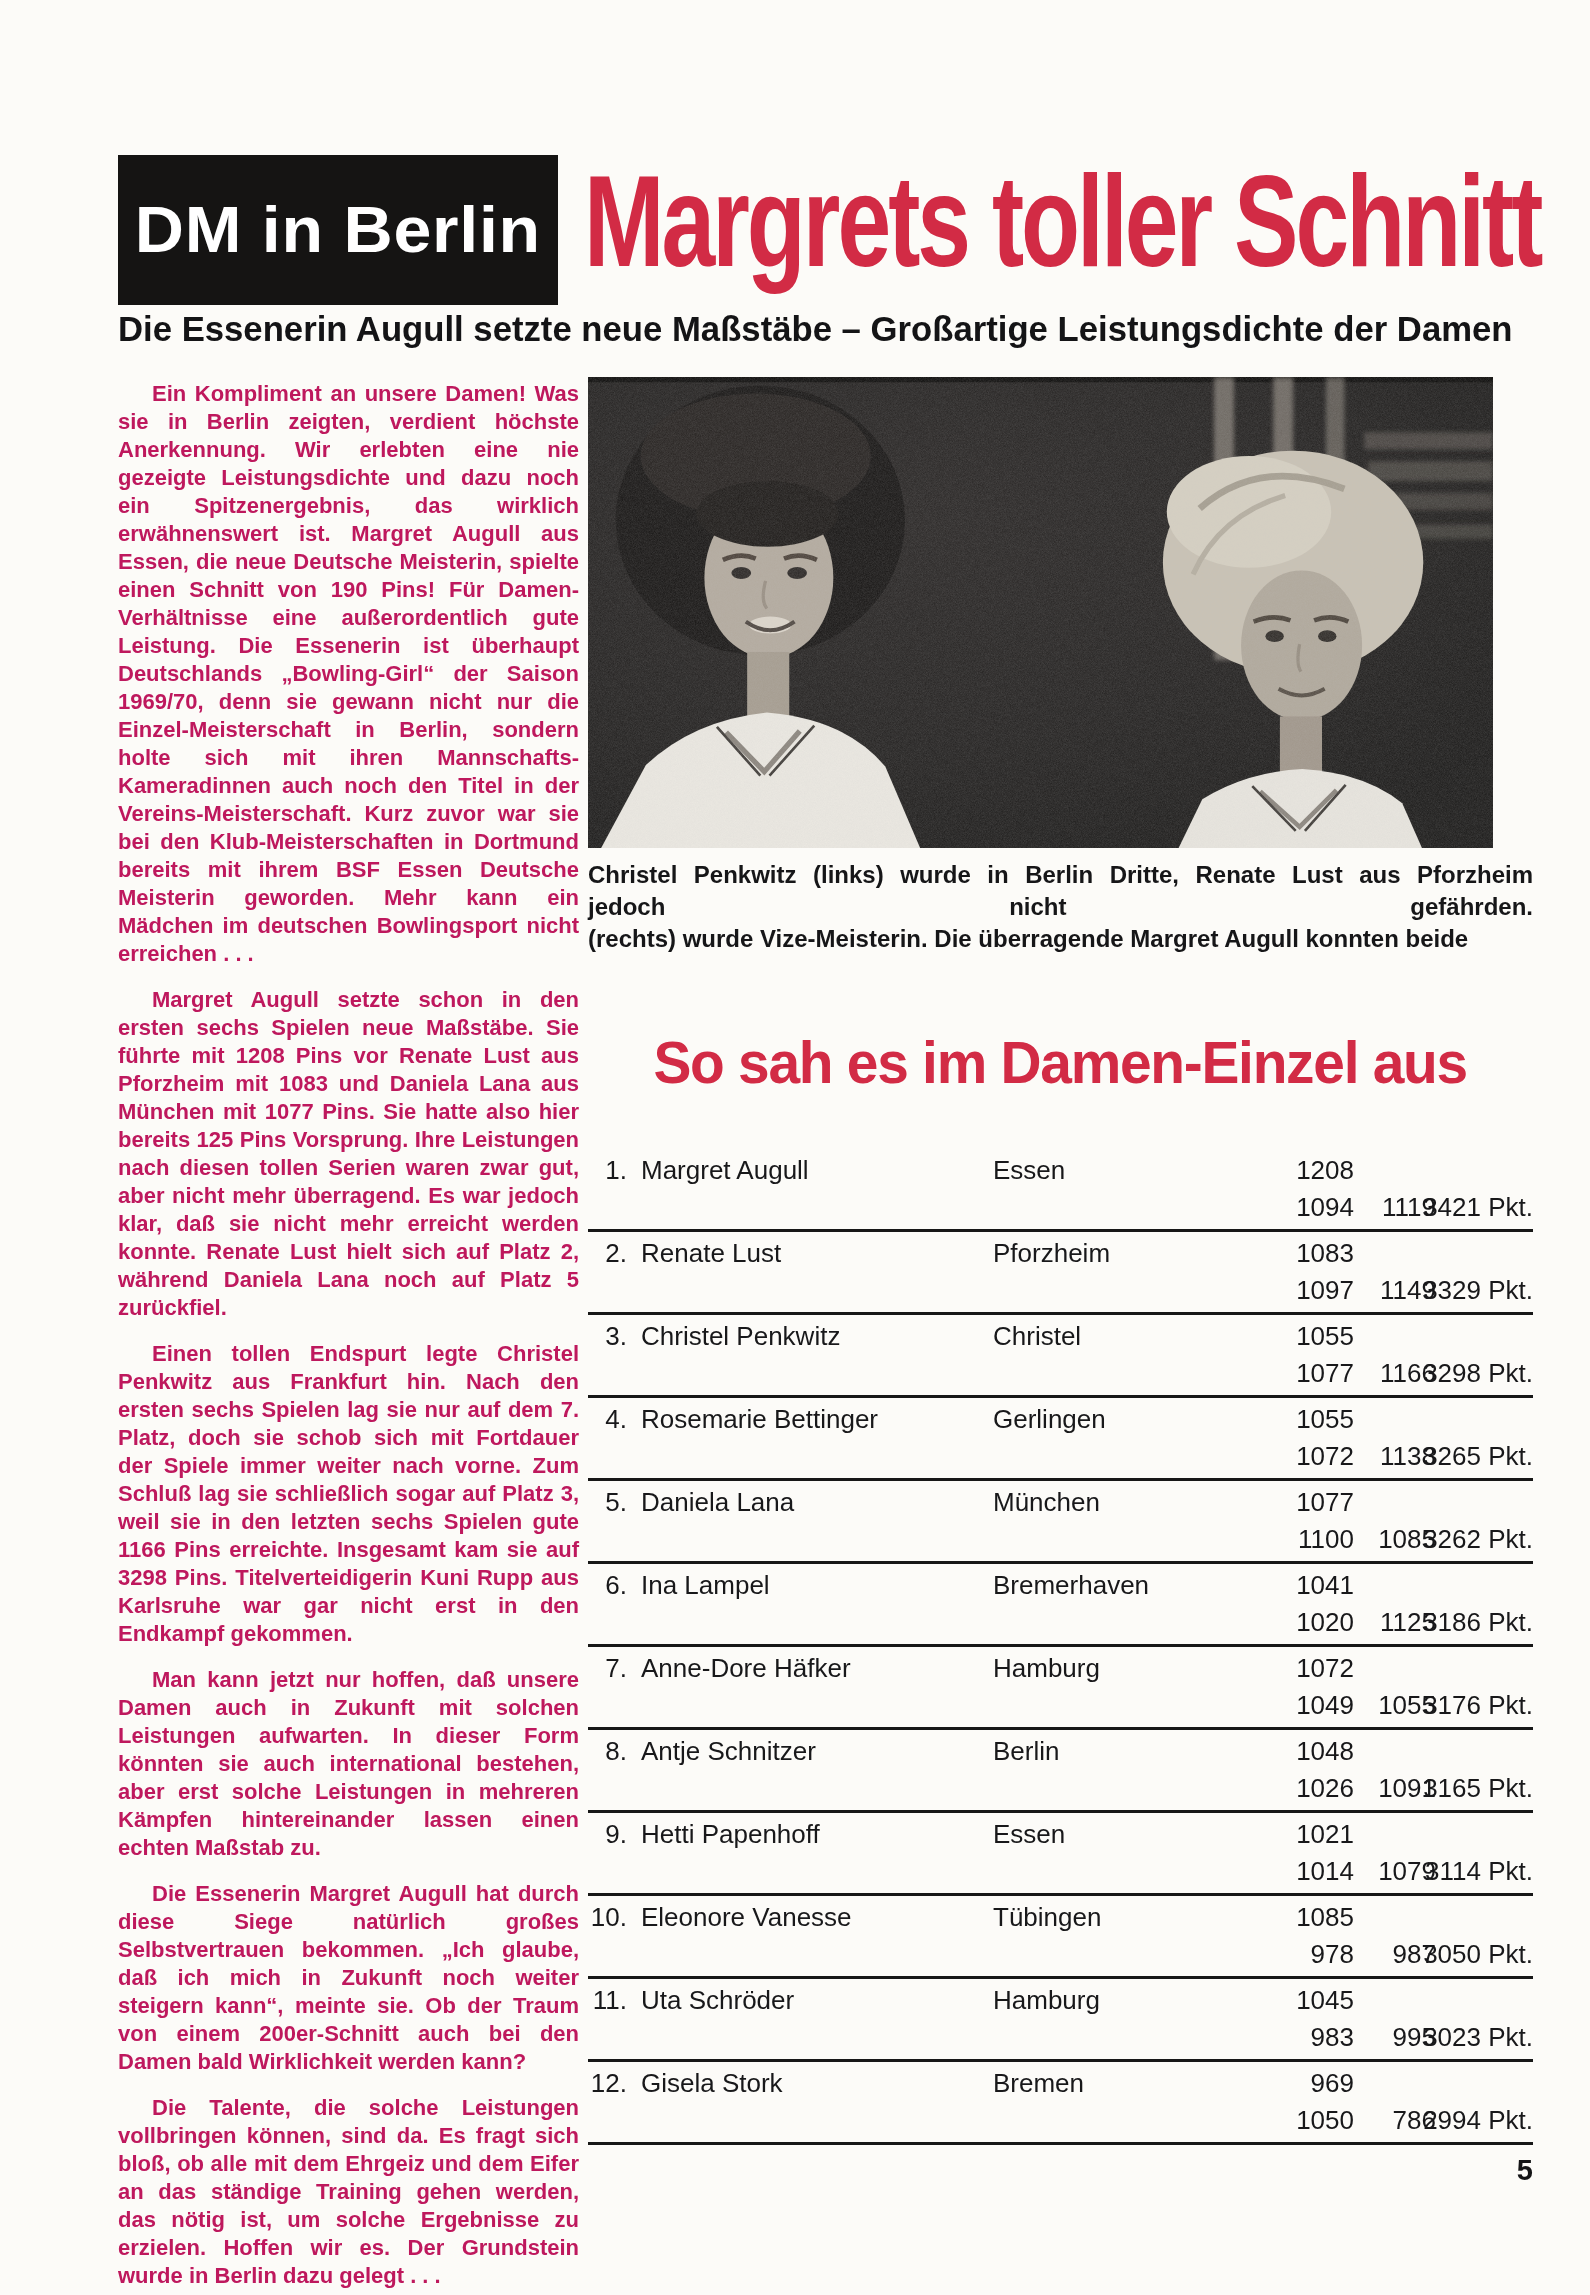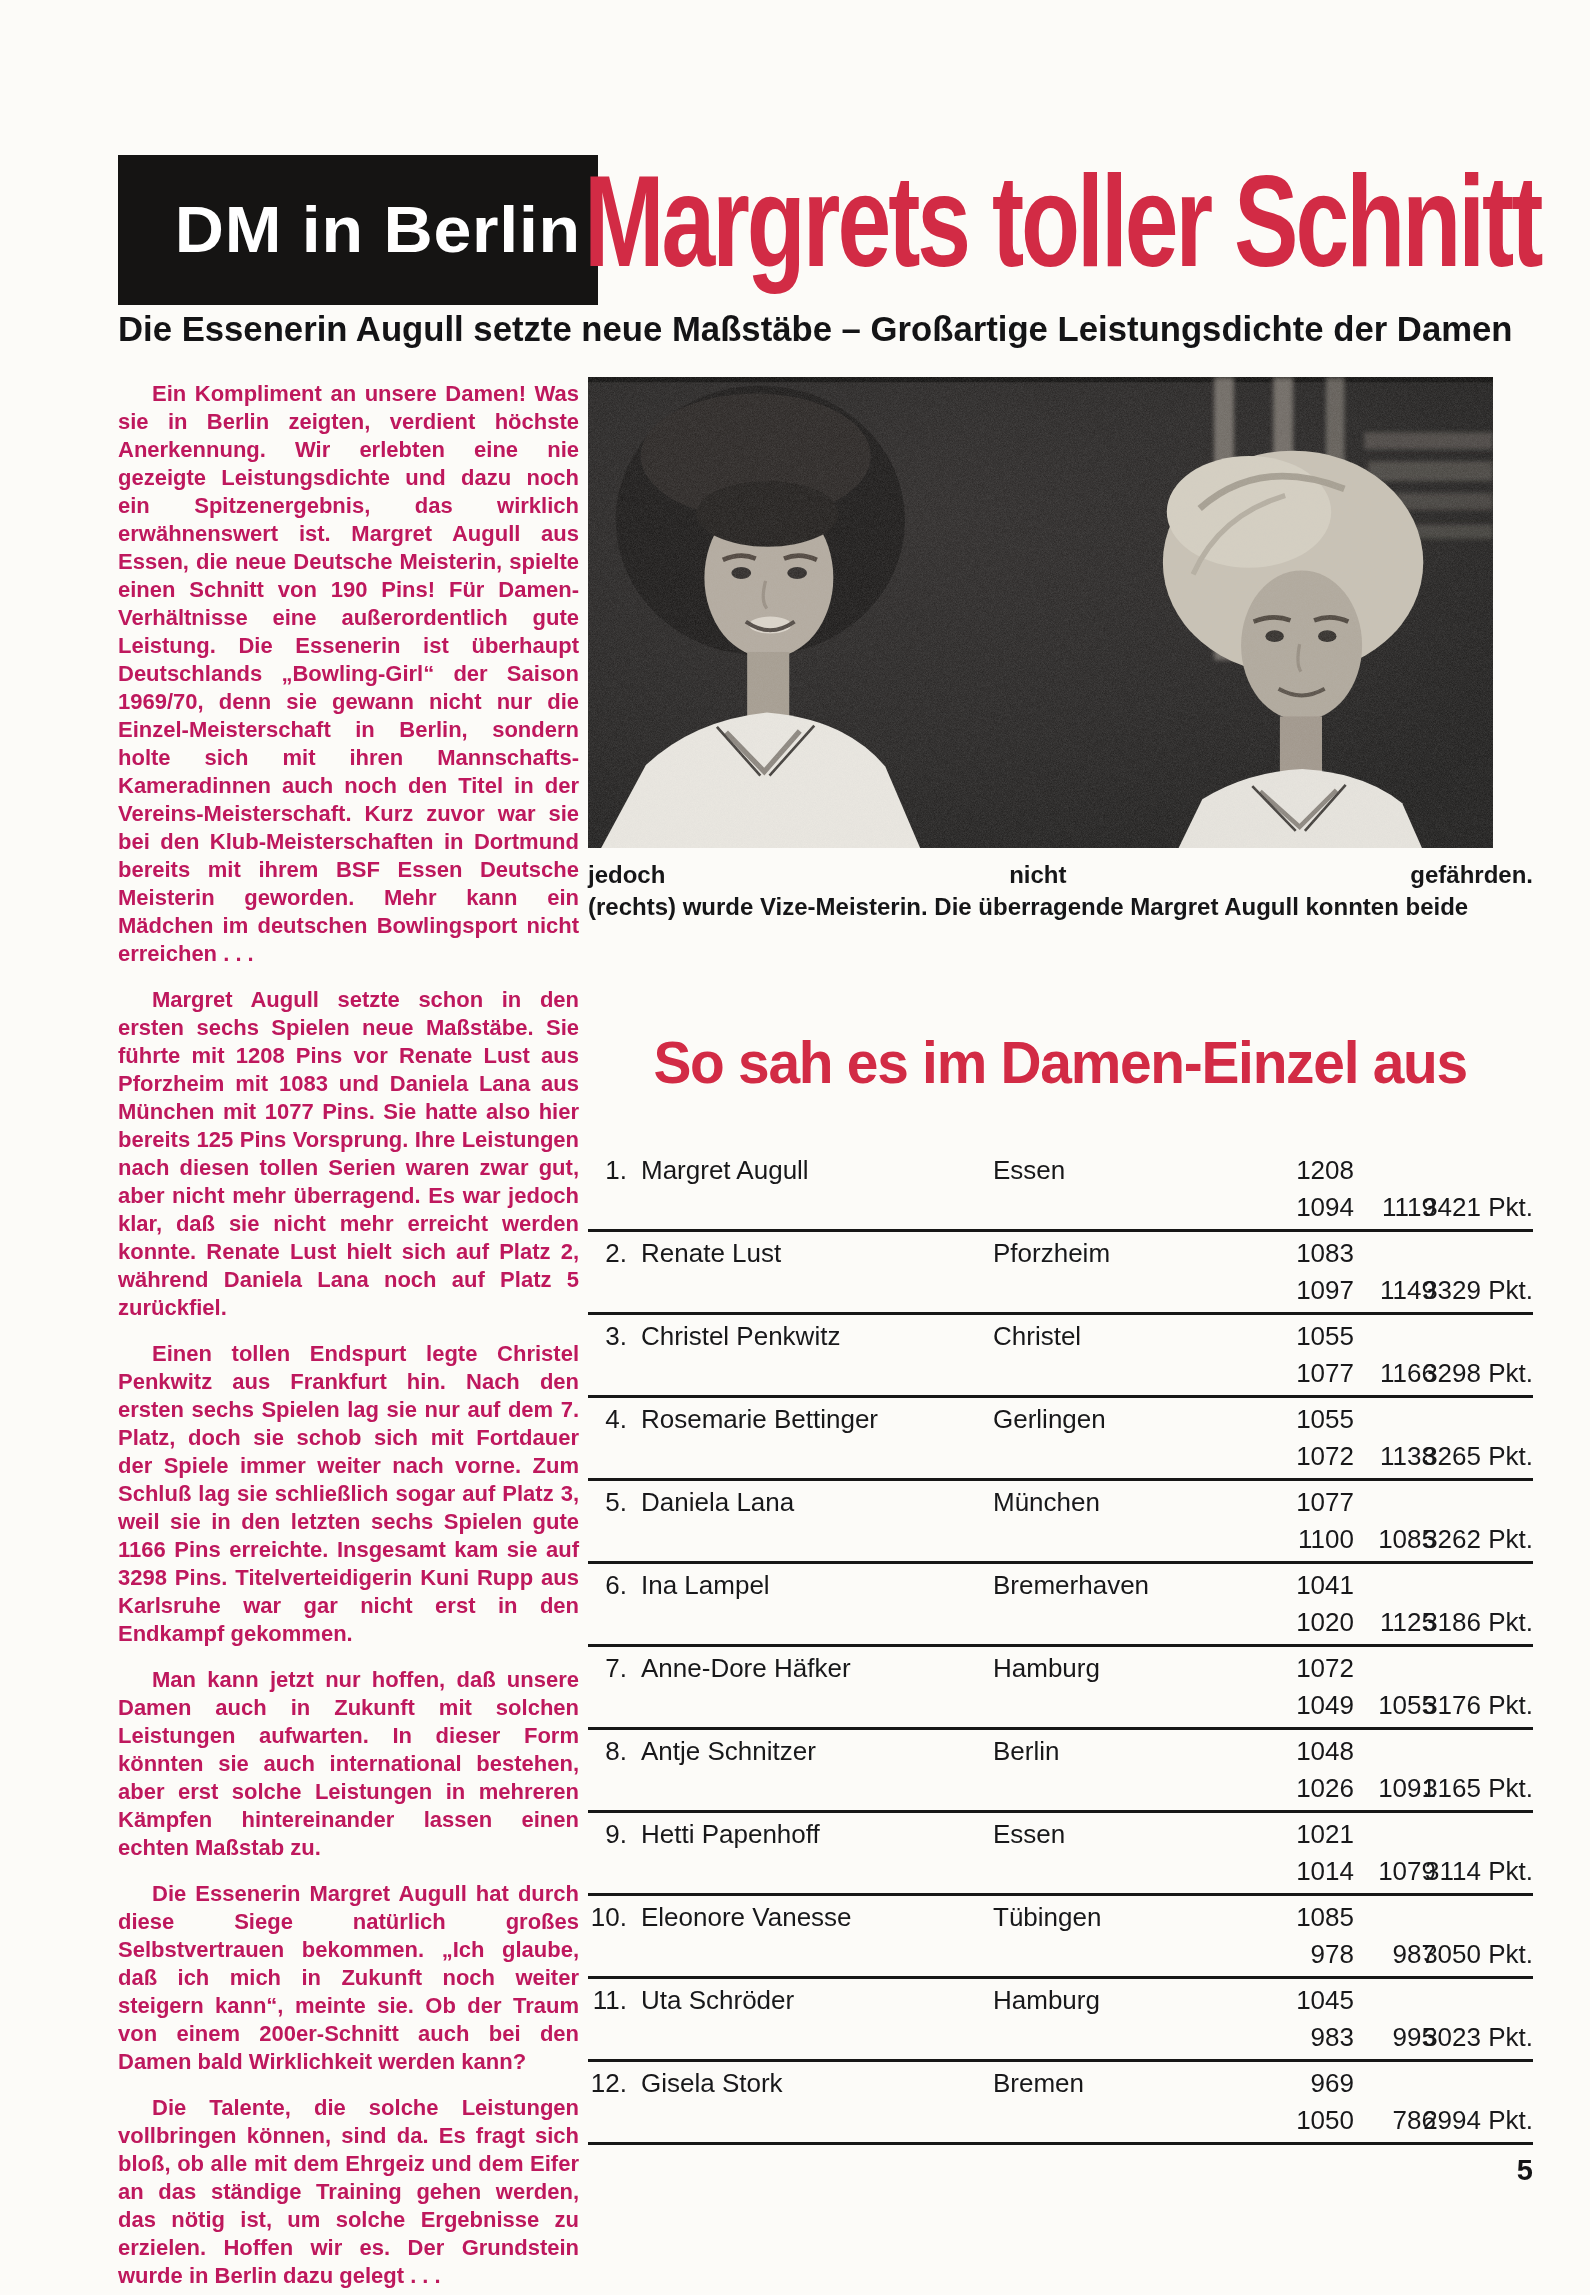--- a/index.html
+++ b/index.html
@@ -9,21 +9,21 @@
     font-family:"Liberation Sans", sans-serif;
     -webkit-font-smoothing:antialiased;
   }
   .fit{display:inline-block;white-space:nowrap;}
   .origin-left{transform-origin:left center;}
   .origin-center{transform-origin:center center;}
 
   
   .kicker-box{
     position:absolute;left:118px;top:155px;width:440px;height:150px;
-    background:#151413;display:flex;align-items:center;justify-content:center;padding-left:40px;
+    background:#151413;display:flex;align-items:center;justify-content:center;
   }
   .kicker-text{color:#ffffff;font-weight:bold;font-size:64px;letter-spacing:0.7px;}
   .headline{position:absolute;left:584px;top:139px;width:961px;height:164px;}
   .headline .fit{
     font-size:130px;font-weight:bold;letter-spacing:-4px;line-height:164px;
     color:#d22b45;
   }
   .subtitle{position:absolute;left:118px;top:309px;width:1420px;}
   .subtitle .fit{font-size:35px;font-weight:bold;color:#141416;}
 
@@ -163,20 +163,21 @@
       <path d="M898 716 L 934 642 Q 1002 600 1086 596 Q 1182 602 1238 648 L 1268 716 Z" fill="#e9e6df"></path>
       <path d="M1022 630 L 1082 684 L 1138 628" stroke="#8a847c" stroke-width="7" fill="none"></path>
       <path d="M1010 622 L 1076 690 M 1152 620 L 1090 690" stroke="#3e3a36" stroke-width="4" fill="none"></path>
     </g>
 
     <rect x="0" y="0" width="1376" height="716" filter="url(#grain)"></rect>
   </svg>
 </div>
 
 <div class="caption">
+  <span class="cap-line">Christel Penkwitz (links) wurde in Berlin Dritte, Renate Lust aus Pforzheim</span>
   <span class="cap-line">jedoch nicht gefährden.</span>
   <span class="cap-line">(rechts) wurde Vize-Meisterin. Die überragende Margret Augull konnten beide</span>
 </div>
 
 <div class="section-title">
   <span class="fit origin-center" style="transform: scaleX(0.963481);">So sah es im Damen-Einzel aus</span>
 </div>
 
 <div class="results">
     <div class="row">

